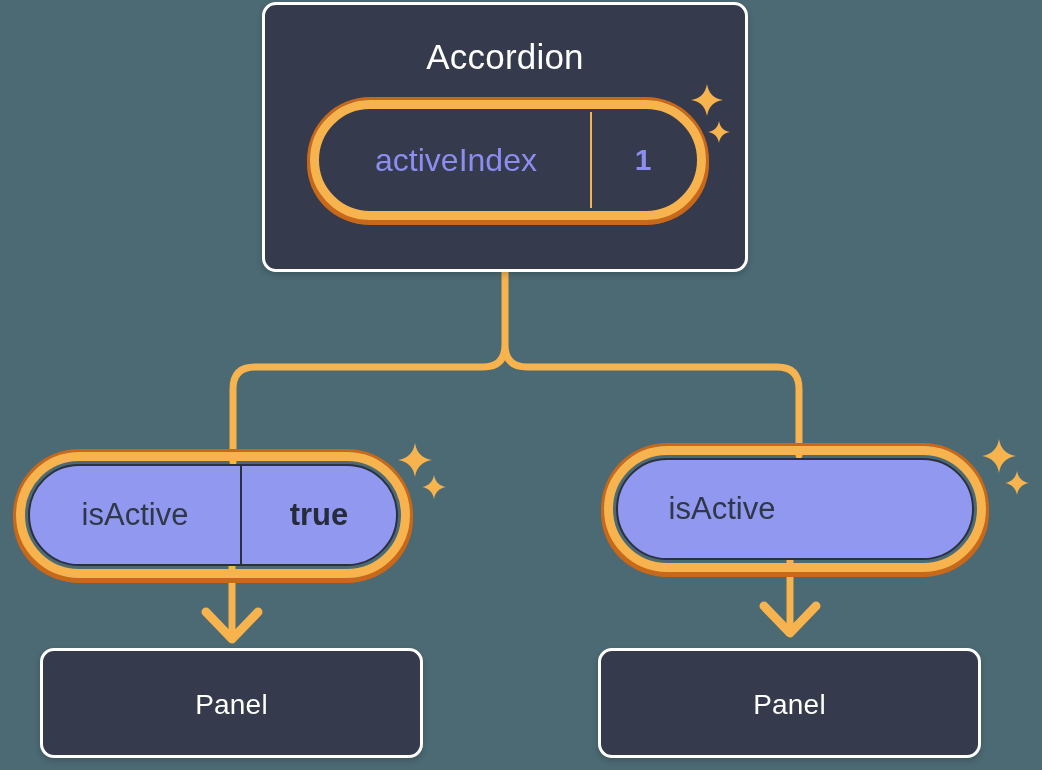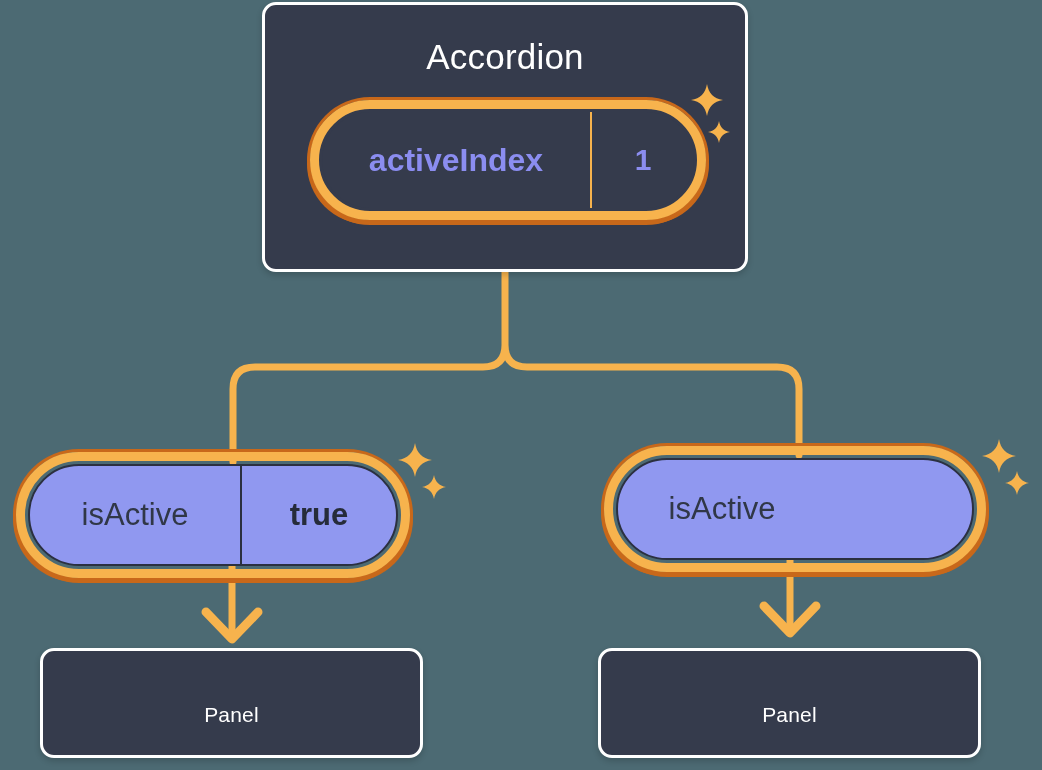--- a/index.html
+++ b/index.html
@@ -67,22 +67,21 @@
     height: 110px;
   }
   #panel-box-right {
     left: 598px;
     top: 648px;
     width: 383px;
     height: 110px;
   }
   .panel-title {
     top: 38px;
-    font-size: 21px;
-    margin-top: 14px;
+    font-size: 28px;
   }
   
   .pill-ring {
     position: absolute;
     box-sizing: border-box;
     border-radius: 999px;
     border: 9px solid #f7b34d;
     box-shadow: 0 5px 0 0 #c8681a,
                 3px 4px 0 0 #c8681a,
                -3px 4px 0 0 #c8681a,
@@ -109,21 +108,21 @@
     left: 310px; top: 100px; width: 396px; height: 120px;
   }
   #pill-activeindex .pill-inner {
     left: 322px; top: 112px; width: 372px; height: 96px;
     background: #353b4c;
   }
   #pill-activeindex .key {
     flex: 0 0 270px;
     color: #8b8df0;
     font-size: 32px;
-    font-weight: 700;
+    font-weight: 400;
     border-right: 2px solid #f7b34d;
   }
   #pill-activeindex .val {
     flex: 1 1 auto;
     color: #8b8df0;
     font-size: 30px;
     font-weight: 700;
   }
 
   

